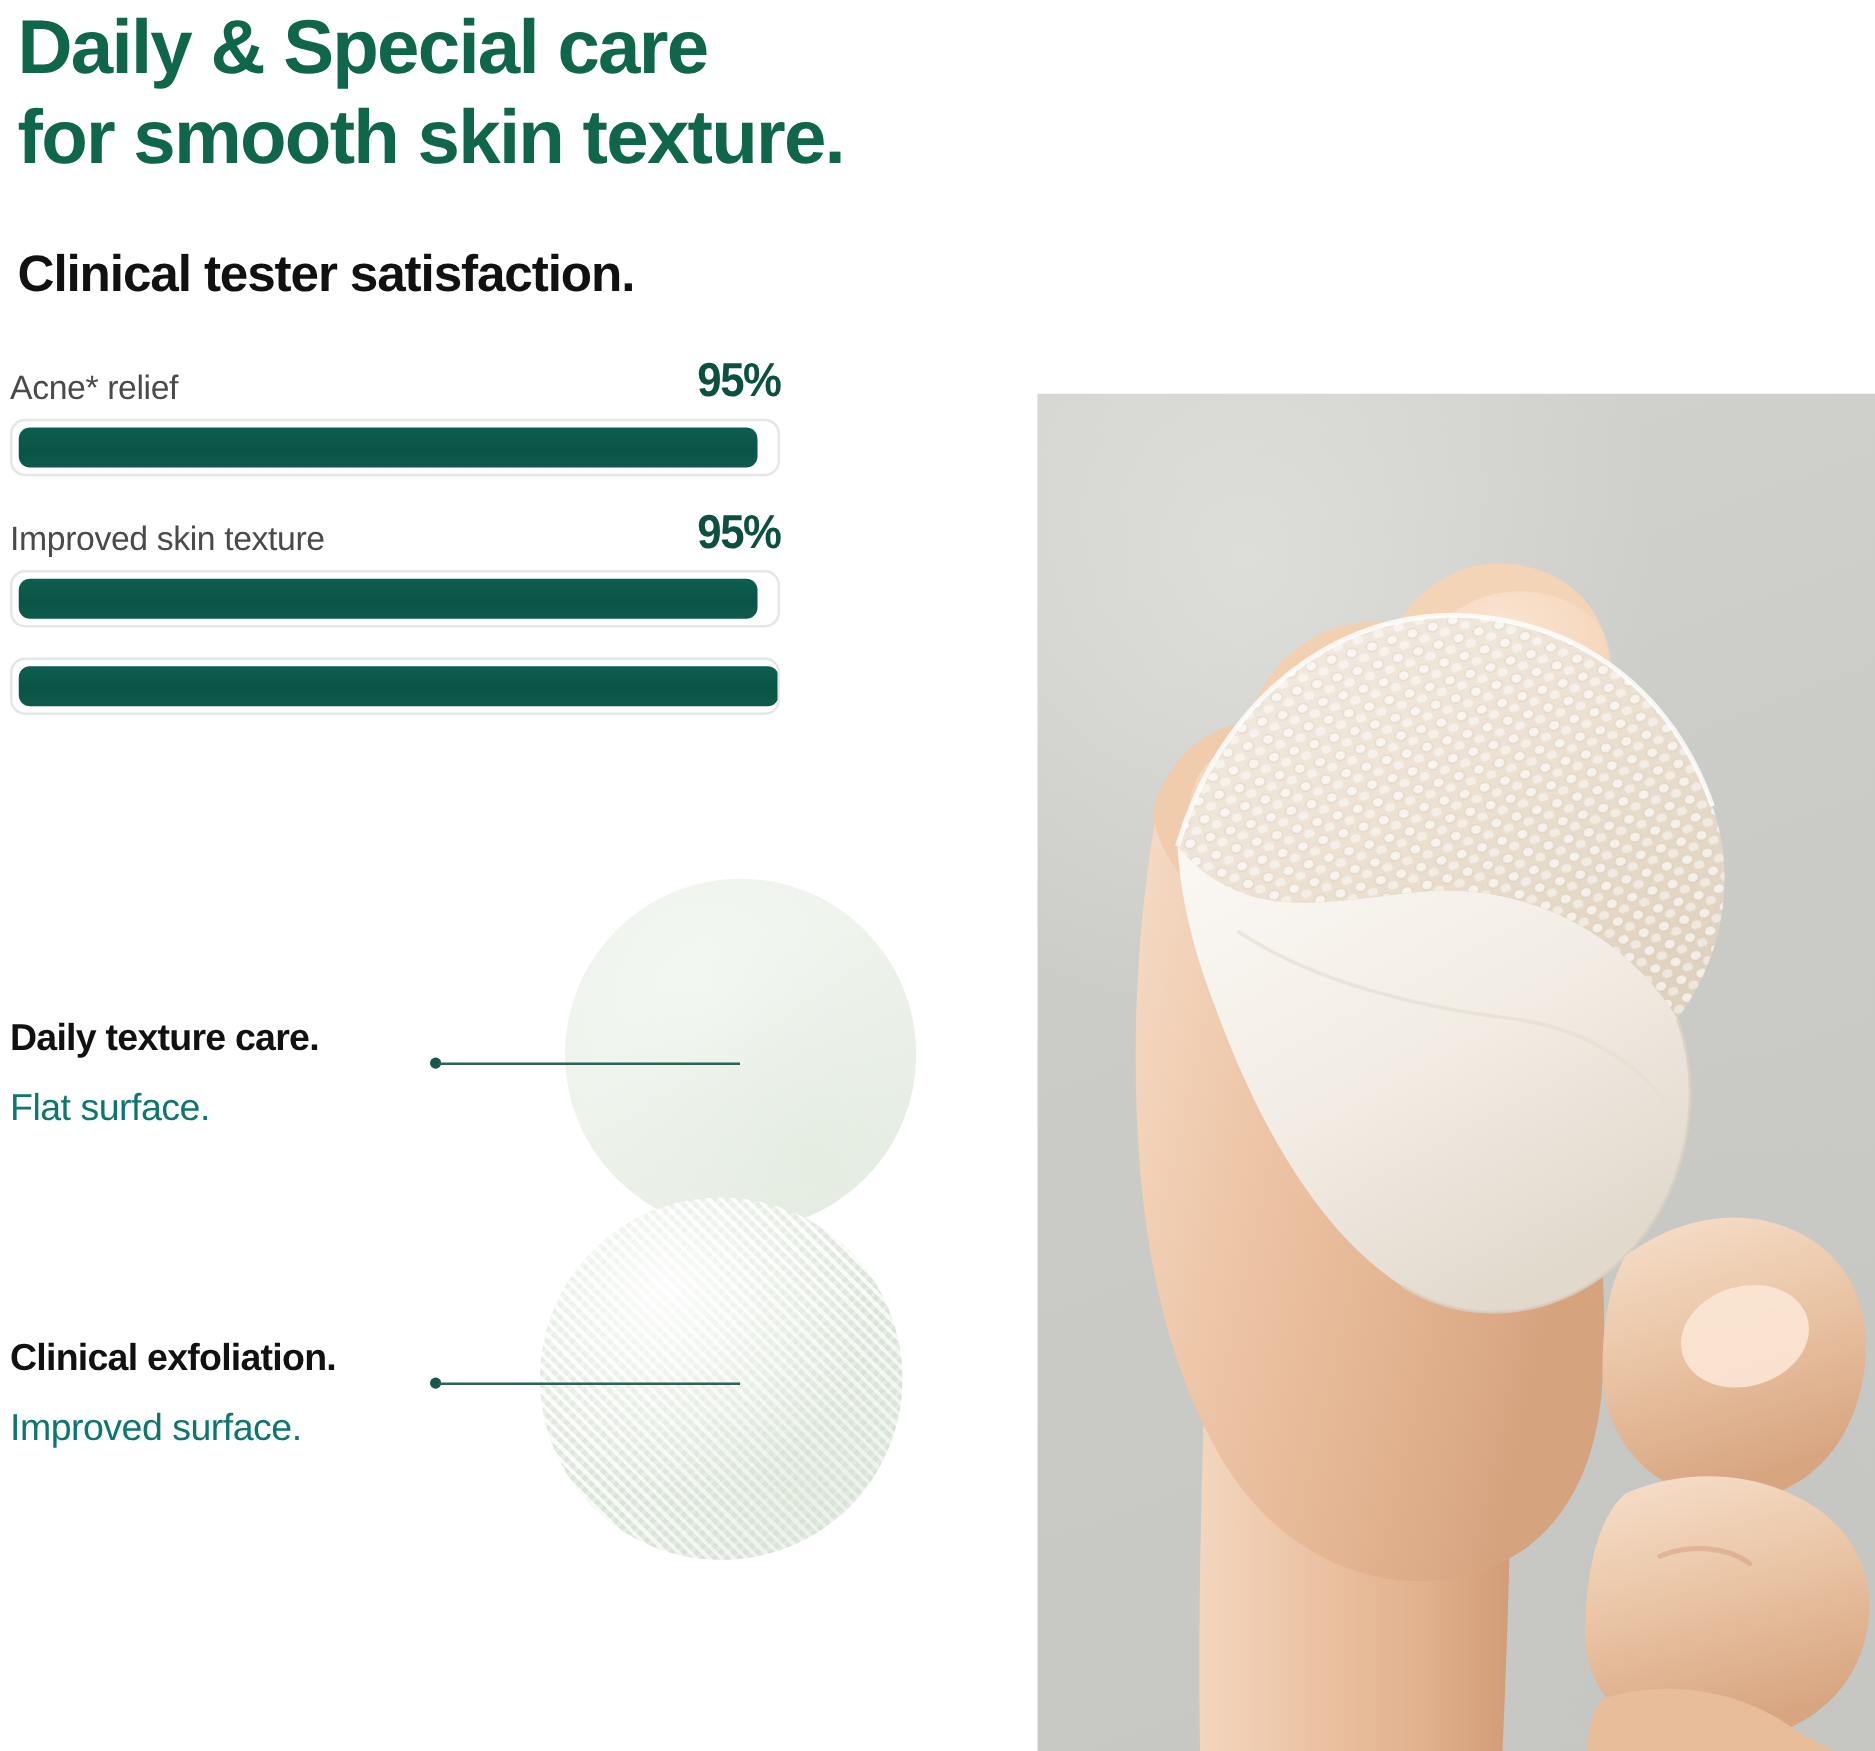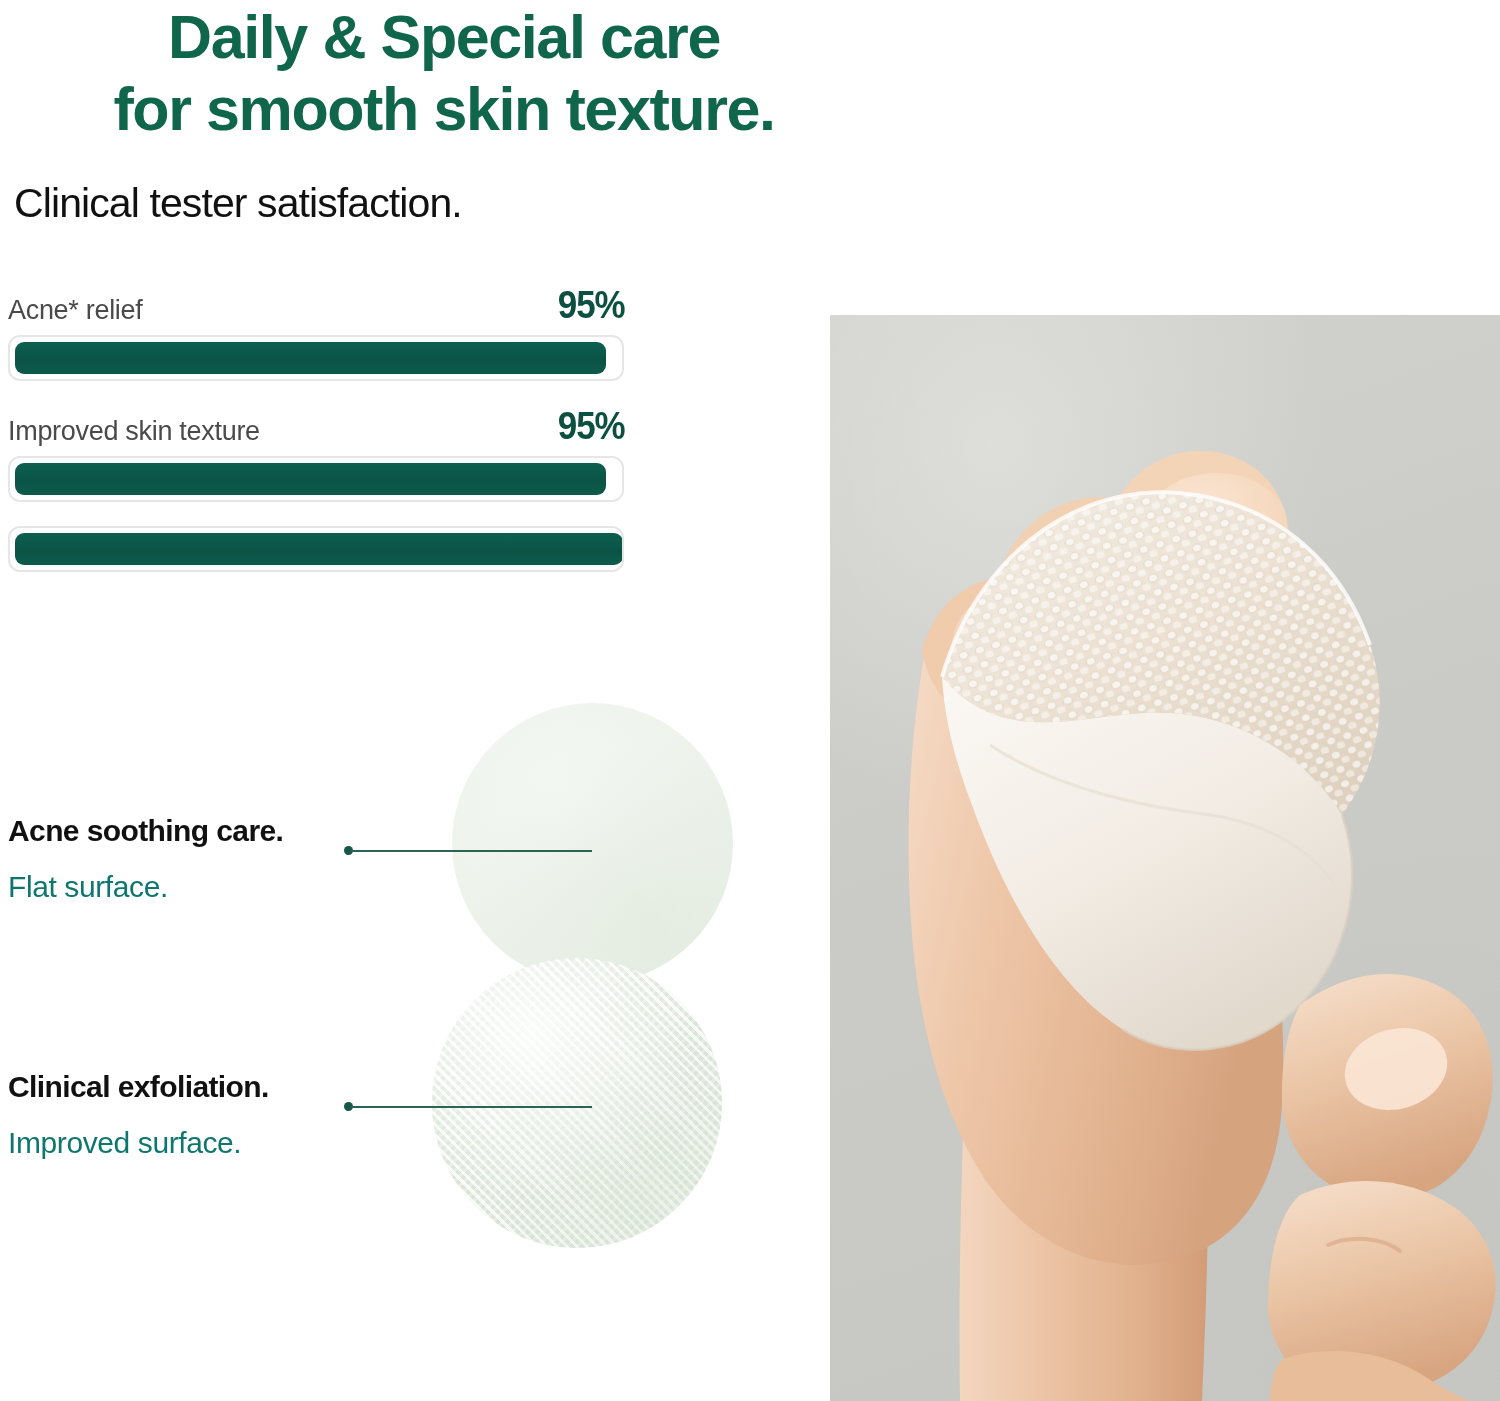--- a/index.html
+++ b/index.html
@@ -15,40 +15,39 @@
     font-family: "Liberation Sans", sans-serif;
     -webkit-font-smoothing: antialiased;
   }
 
   
   #headline {
     position: absolute;
     left: 14px;
     top: 2px;
     width: 860px;
-    text-align: center;
   }
   #headline .hline {
     display: block;
     color: #10664a;
     font-size: 61px;
     font-weight: 700;
     line-height: 1.18;
     letter-spacing: -1.4px;
     white-space: nowrap;
   }
 
   
   #subheading {
     position: absolute;
     left: 14px;
-    top: 180px;
+    top: 196px;
     color: #111111;
     font-size: 41px;
-    font-weight: 400;
+    font-weight: 700;
     letter-spacing: -0.9px;
     white-space: nowrap;
   }
 
   
   #stats {
     position: absolute;
     left: 8px;
     top: 284px;
     width: 616px;
@@ -249,21 +248,21 @@
 </div>
 
 <div id="pad-flat" class="pad"></div>
 
 <div id="pad-embossed" class="pad">
   <div class="emboss"></div>
   <div class="sheen"></div>
 </div>
 
 <div id="callout-1" class="callout">
-  <div class="callout-title">Acne soothing care.</div>
+  <div class="callout-title">Daily texture care.</div>
   <div class="callout-sub">Flat surface.</div>
 </div>
 <div id="leader-1" class="leader">
   <span class="dot"></span>
   <span class="line"></span>
 </div>
 
 <div id="callout-2" class="callout">
   <div class="callout-title">Clinical exfoliation.</div>
   <div class="callout-sub">Improved surface.</div>

